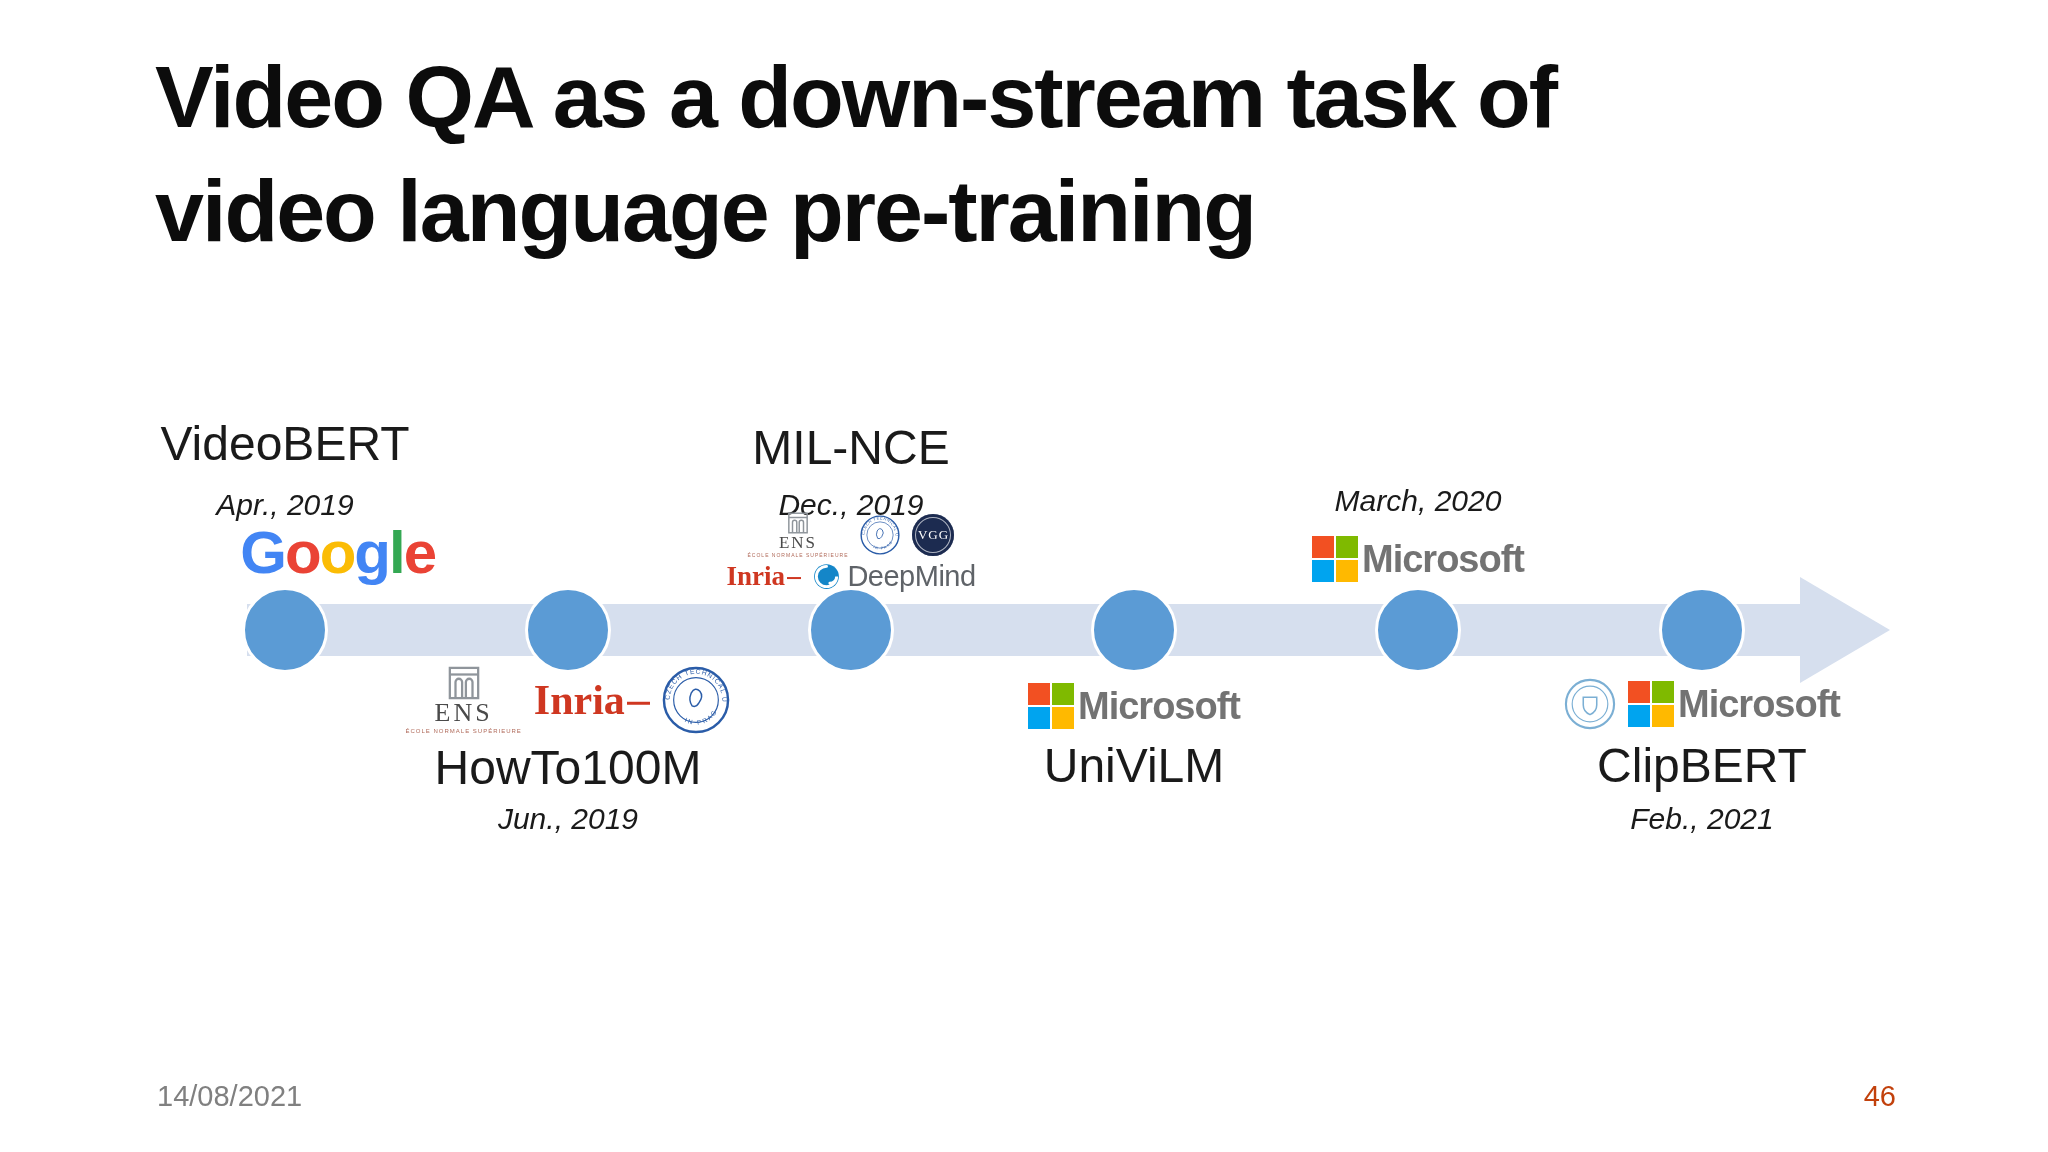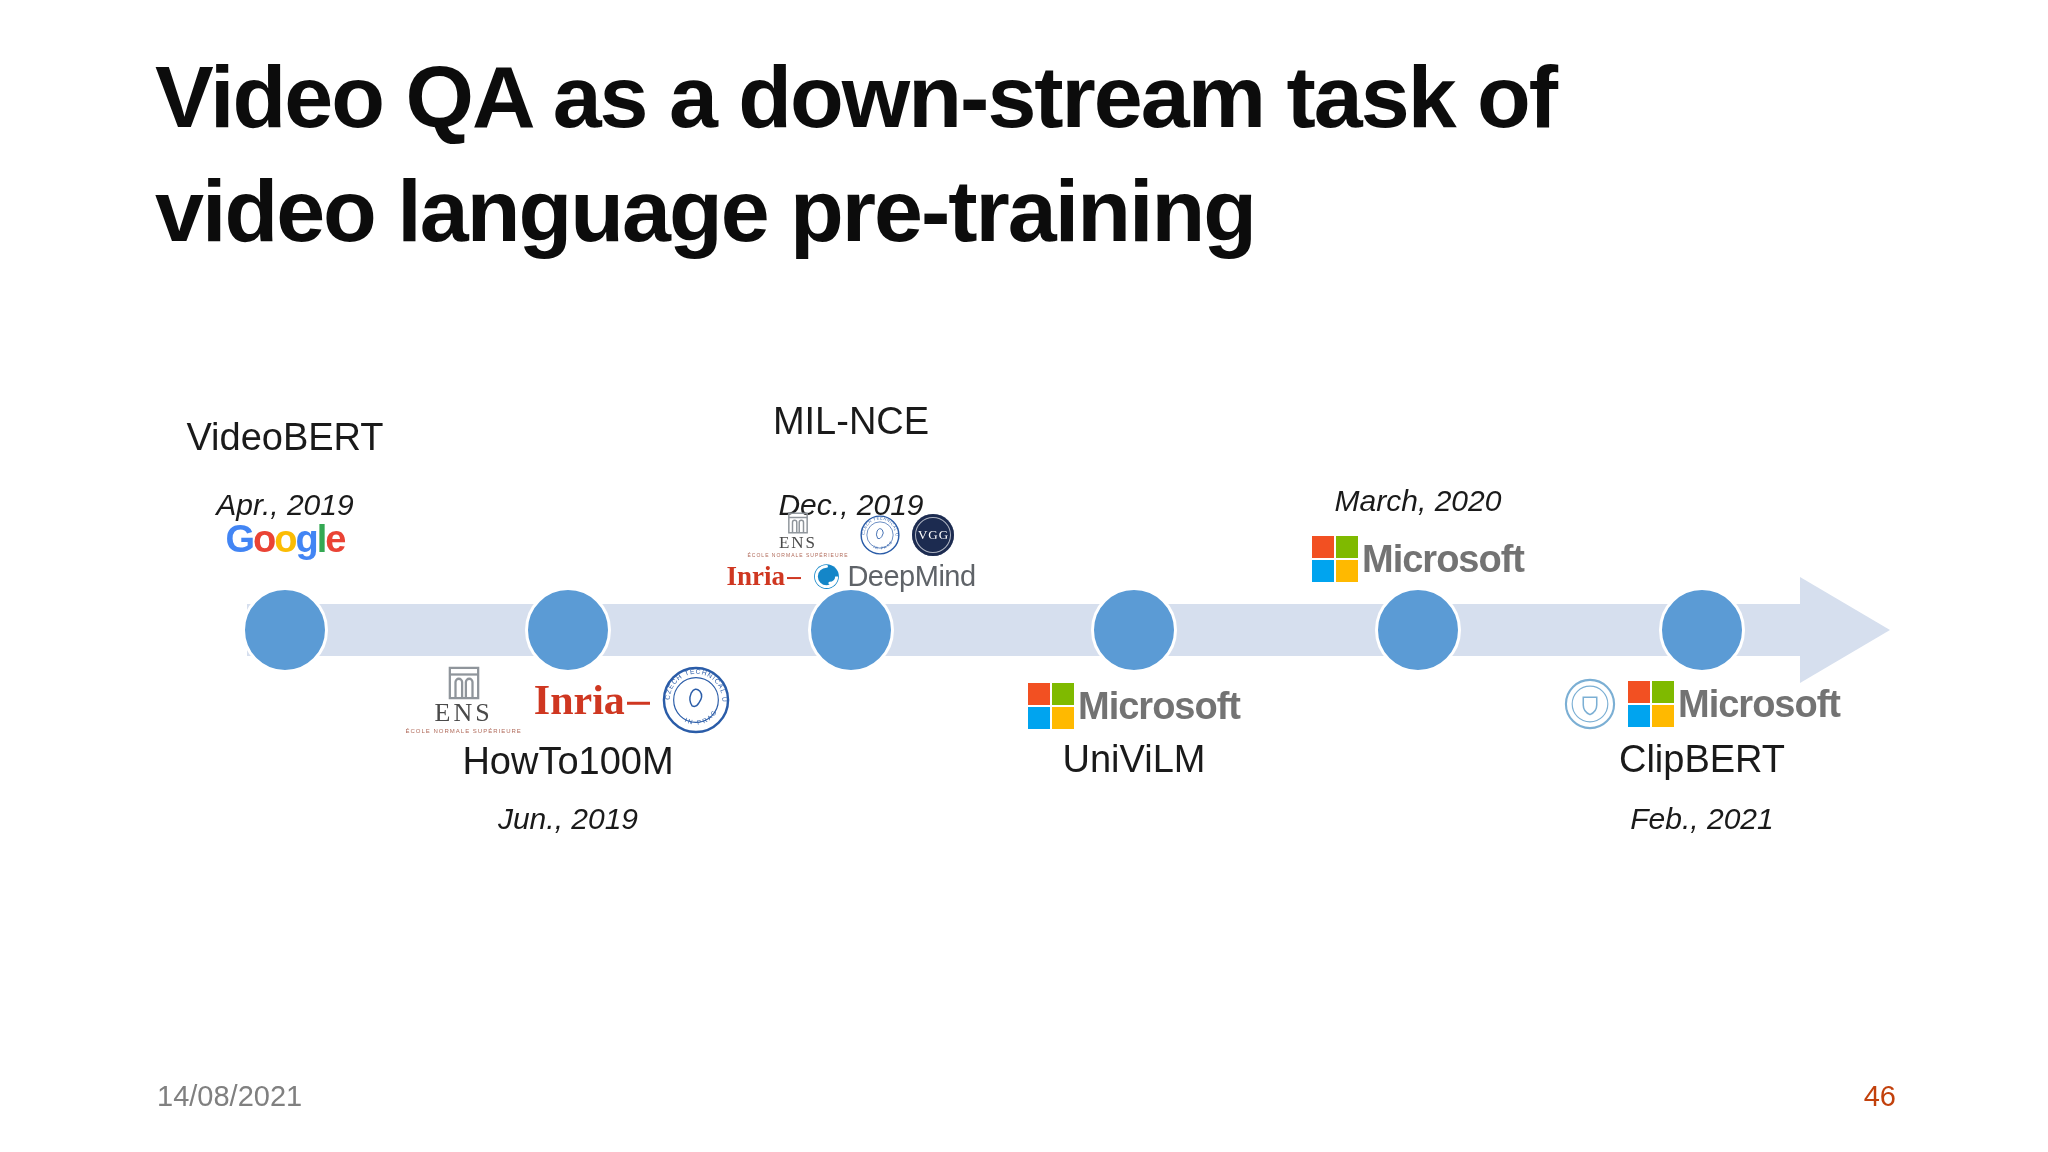--- a/index.html
+++ b/index.html
@@ -22,35 +22,35 @@
   
   .col{position:absolute;top:0;height:1152px;text-align:center;}
   .col > *{position:absolute;left:0;width:100%;}
   .c1{left:135px;width:300px}
   .c2{left:398px;width:340px}
   .c3{left:681px;width:340px}
   .c4{left:964px;width:340px}
   .c5{left:1248px;width:340px}
   .c6{left:1512px;width:380px}
 
-  .e-name{font-size:38px;color:#1a1a1a;}
+  .e-name{font-size:48px;color:#1a1a1a;}
   .e-name.big{font-size:48px;}
   .e-date{font-size:30px;color:#1a1a1a;font-style:italic;}
 
   .c1 .e-name{top:416px}.c1 .e-date{top:488px}.c1 .google-logo{top:518px}
   .c2 .logo-row{top:666px}.c2 .e-name{top:740px}.c2 .e-date{top:802px}
-  .c3 .e-name{top:400px}.c3 .e-date{top:488px}.c3 .row1{top:512px}.c3 .row2{top:560px}
+  .c3 .e-name{top:420px}.c3 .e-date{top:488px}.c3 .row1{top:512px}.c3 .row2{top:560px}
   .c4 .ms-wrap{top:683px}.c4 .e-name{top:738px}.c4 .e-date{top:802px}
   .c5 .e-name{top:402px}.c5 .e-date{top:484px}.c5 .ms-wrap{top:536px}
   .c6 .logo-row{top:678px}.c6 .e-name{top:738px}.c6 .e-date{top:802px}
 
   .logo-row{display:flex;align-items:center;justify-content:center;gap:12px;}
 
   
-  .google-logo{font-size:38px;font-weight:700;letter-spacing:-2px;}
+  .google-logo{font-size:60px;font-weight:700;letter-spacing:-2px;text-align:right;}
 
   
   .ms-wrap{display:flex;justify-content:center;}
   .ms-logo{display:inline-flex;align-items:center;gap:4px;}
   .ms-squares{display:grid;grid-template-columns:22px 22px;grid-template-rows:22px 22px;gap:2px;}
   .ms-squares div{width:22px;height:22px;}
   .ms-text{font-size:38px;font-weight:600;color:#737373;letter-spacing:-1px;}
 
   
   .ens{display:inline-flex;flex-direction:column;align-items:center;line-height:1;}

